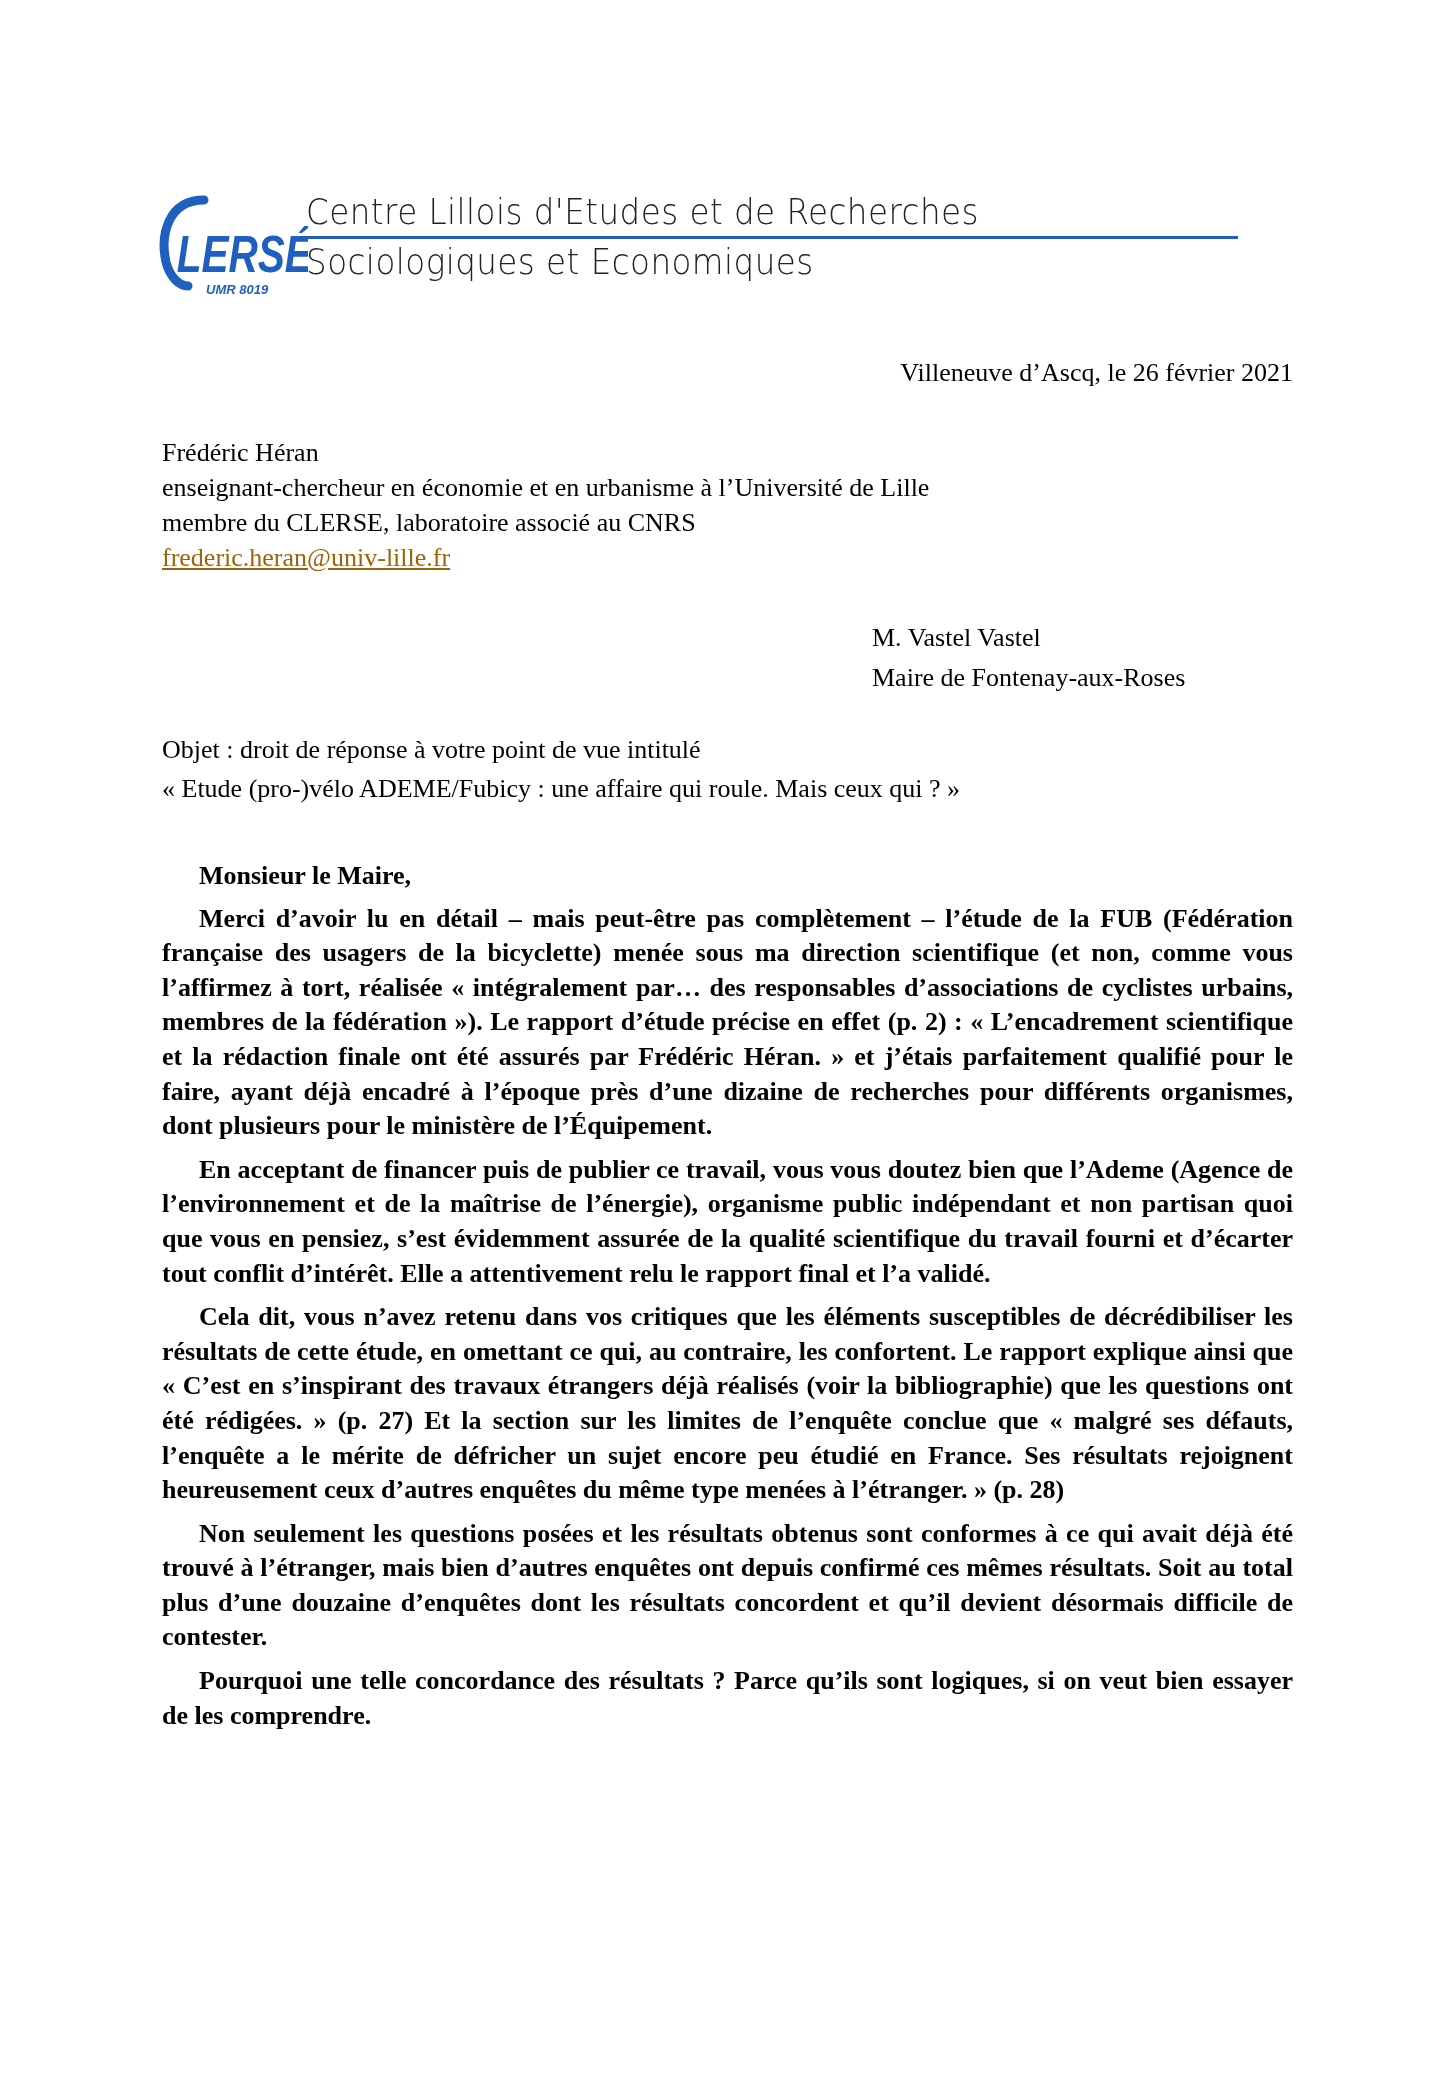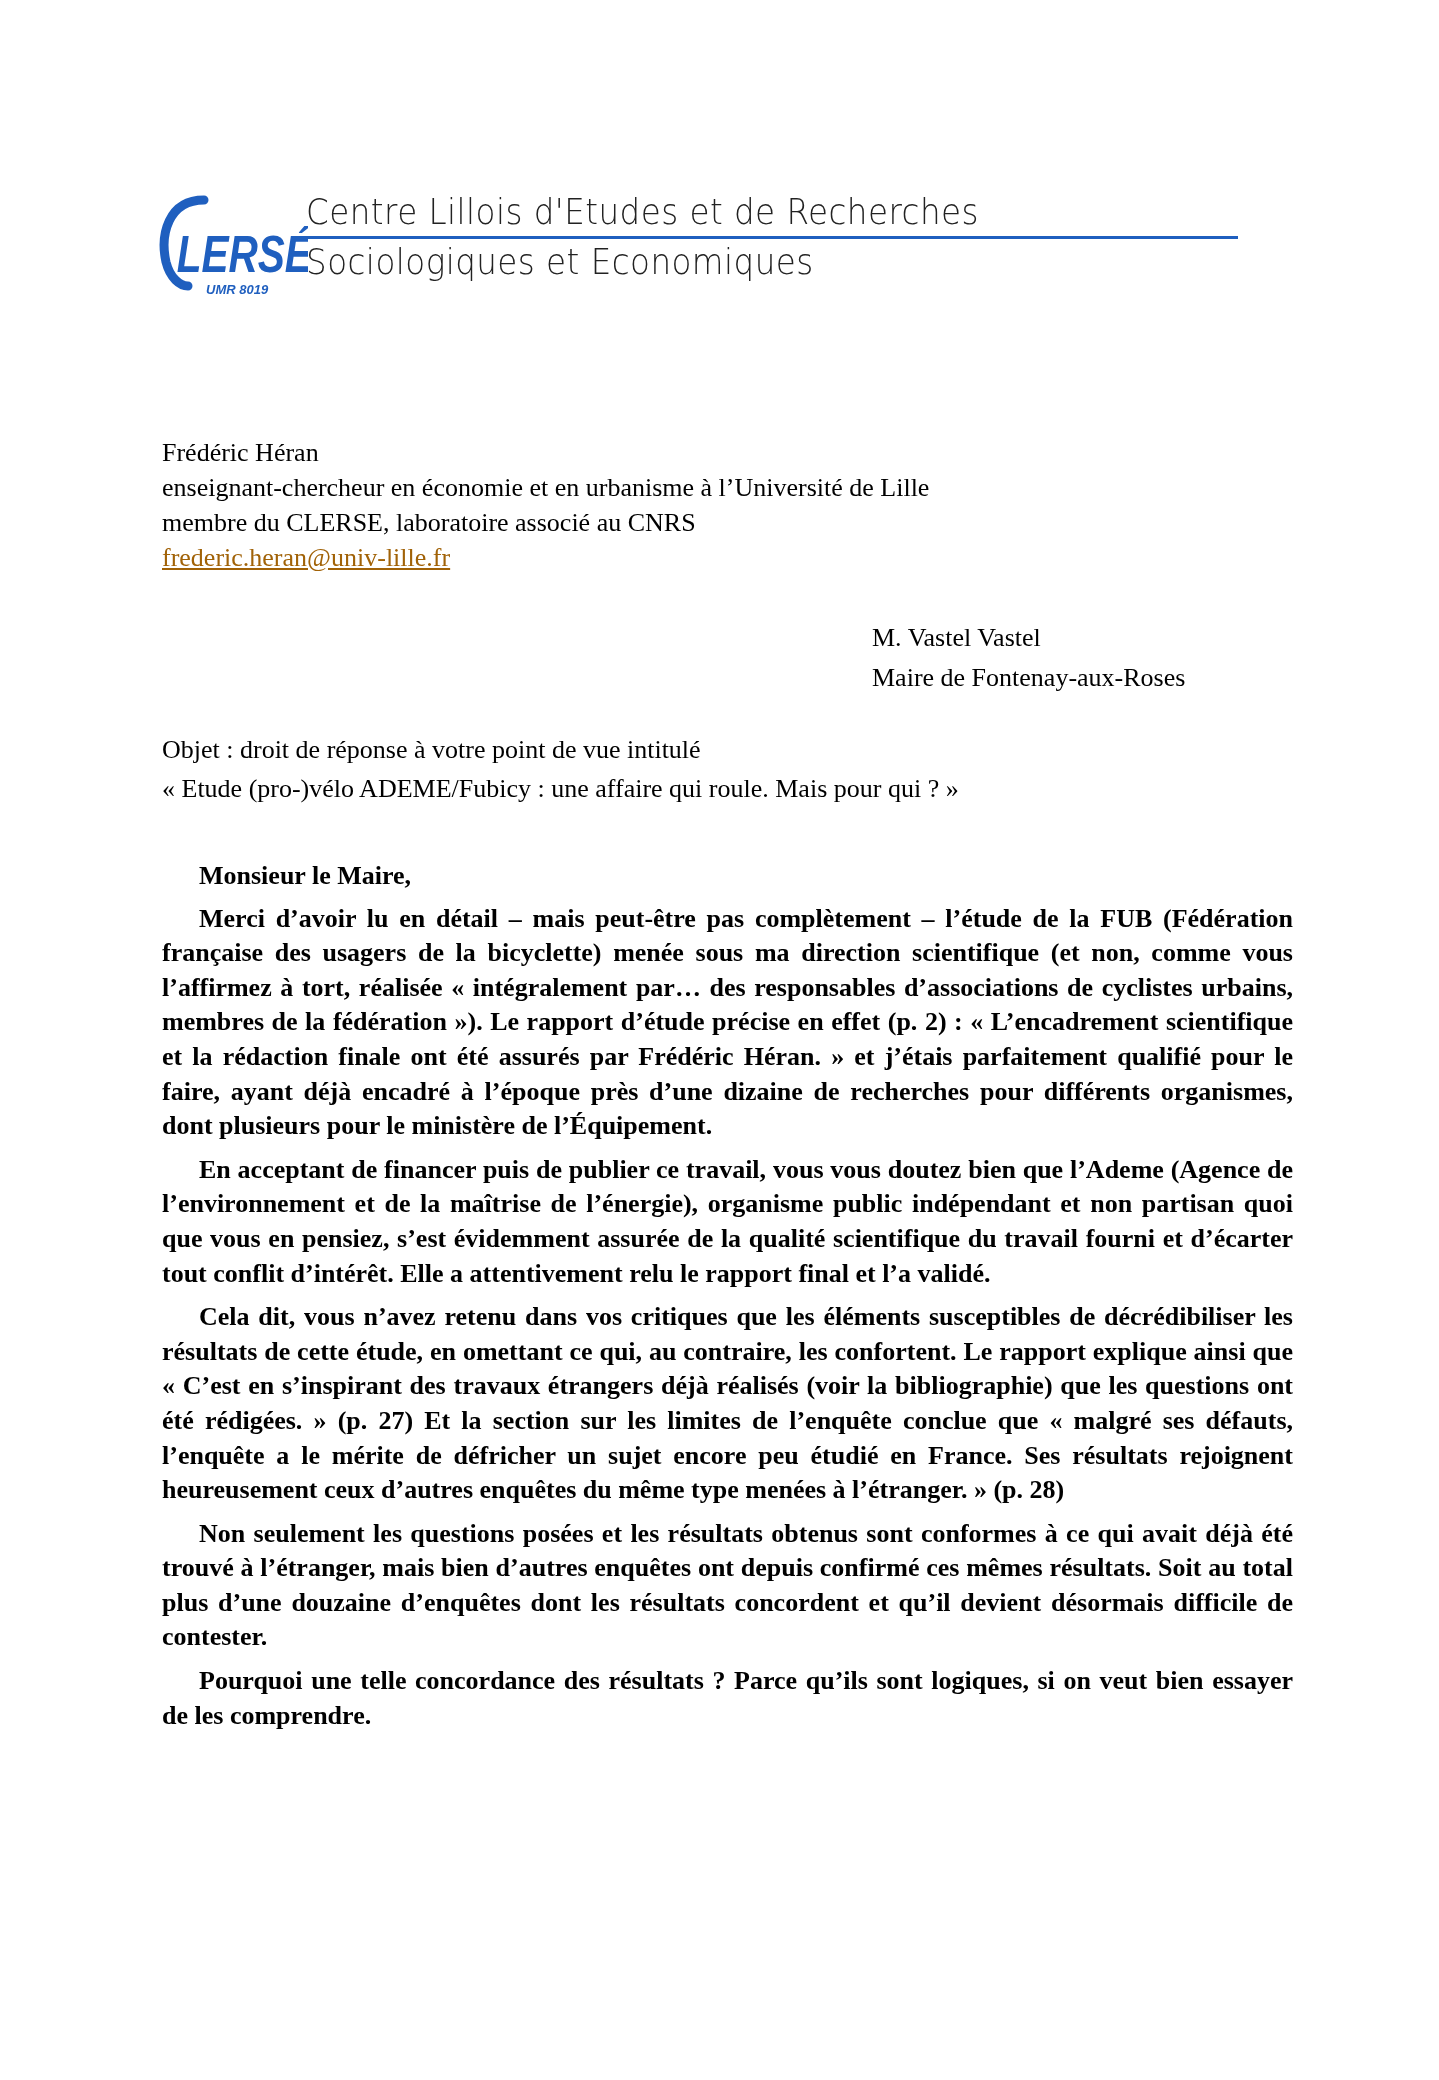--- a/index.html
+++ b/index.html
@@ -46,36 +46,37 @@
     <svg class="logo" viewBox="0 0 150 108" xmlns="http://www.w3.org/2000/svg">
       <path d="M46 10 C 10 10, 2 45, 8 72 C 12 88, 22 96, 30 96" fill="none" stroke="#1f5fbf" stroke-width="9" stroke-linecap="round"></path>
       <text x="24" y="82" font-family="Liberation Sans, sans-serif" font-weight="bold" font-style="italic" font-size="52" fill="#1f5fbf" transform="scale(0.78,1)">LERSÉ</text>
       <text x="48" y="104" font-family="Liberation Sans, sans-serif" font-weight="bold" font-style="italic" font-size="13" fill="#1f5fbf">UMR 8019</text>
     </svg>
     <div class="lh-line1">Centre Lillois d'Etudes et de Recherches</div>
     <div class="lh-rule"></div>
     <div class="lh-line2">Sociologiques et Economiques</div>
   </div>
 
+  <div class="date txt">Villeneuve d’Ascq, le 26 février 2021</div>
 
   <div class="sender txt">
     <div>Frédéric Héran</div>
     <div>enseignant-chercheur en économie et en urbanisme à l’Université de Lille</div>
     <div>membre du CLERSE, laboratoire associé au CNRS</div>
     <div><a class="email" href="mailto:frederic.heran@univ-lille.fr">frederic.heran@univ-lille.fr</a></div>
   </div>
 
   <div class="recipient txt">
     <div>M. Vastel Vastel</div>
     <div>Maire de Fontenay-aux-Roses</div>
   </div>
 
   <div class="subject txt">
     <div>Objet : droit de réponse à votre point de vue intitulé</div>
-    <div>« Etude (pro-)vélo ADEME/Fubicy : une affaire qui roule. Mais pour qui ? »</div>
+    <div>« Etude (pro-)vélo ADEME/Fubicy : une affaire qui roule. Mais ceux qui ? »</div>
   </div>
 
   <div class="body">
     <p class="salutation">Monsieur le Maire,</p>
     <p>Merci d’avoir lu en détail – mais peut-être pas complètement – l’étude de la FUB (Fédé­ration française des usagers de la bicyclette) menée sous ma direction scientifique (et non, comme vous l’affirmez à tort, réalisée « intégralement par… des responsables d’associations de cyclistes urbains, membres de la fédération »). Le rapport d’étude précise en effet (p. 2) : « L’encadrement scientifique et la rédaction finale ont été assurés par Frédéric Héran. » et j’étais parfaitement qualifié pour le faire, ayant déjà encadré à l’époque près d’une dizaine de recherches pour différents organismes, dont plusieurs pour le ministère de l’Équipement.</p>
     <p>En acceptant de financer puis de publier ce travail, vous vous doutez bien que l’Ademe (Agence de l’environnement et de la maîtrise de l’énergie), organisme public indépendant et non partisan quoi que vous en pensiez, s’est évidemment assurée de la qualité scientifique du travail fourni et d’écarter tout conflit d’intérêt. Elle a attentivement relu le rapport final et l’a validé.</p>
     <p>Cela dit, vous n’avez retenu dans vos critiques que les éléments susceptibles de décrédibi­liser les résultats de cette étude, en omettant ce qui, au contraire, les confortent. Le rapport explique ainsi que « C’est en s’inspirant des travaux étrangers déjà réalisés (voir la bibliogra­phie) que les questions ont été rédigées. » (p. 27) Et la section sur les limites de l’enquête con­clue que « malgré ses défauts, l’enquête a le mérite de défricher un sujet encore peu étudié en France. Ses résultats rejoignent heureusement ceux d’autres enquêtes du même type menées à l’étranger. » (p. 28)</p>
     <p>Non seulement les questions posées et les résultats obtenus sont conformes à ce qui avait déjà été trouvé à l’étranger, mais bien d’autres enquêtes ont depuis confirmé ces mêmes résultats. Soit au total plus d’une douzaine d’enquêtes dont les résultats concordent et qu’il devient désormais difficile de contester.</p>
     <p>Pourquoi une telle concordance des résultats ? Parce qu’ils sont logiques, si on veut bien essayer de les comprendre.</p>
   </div>

